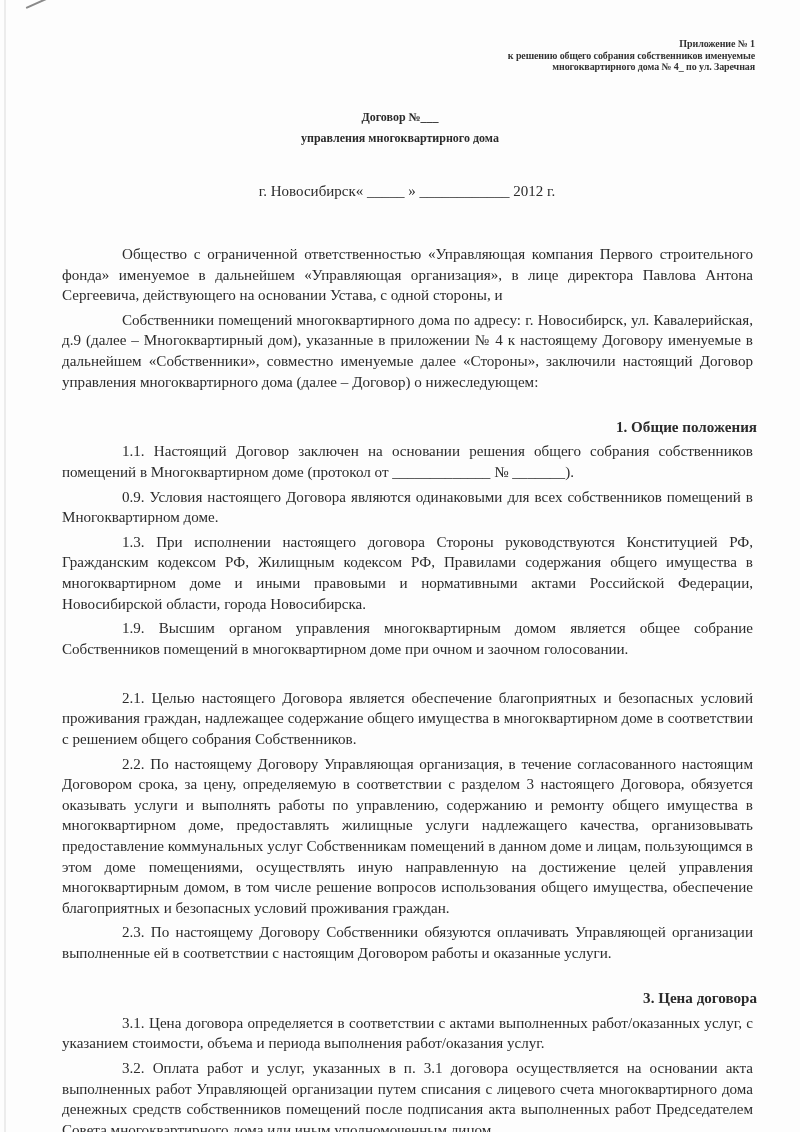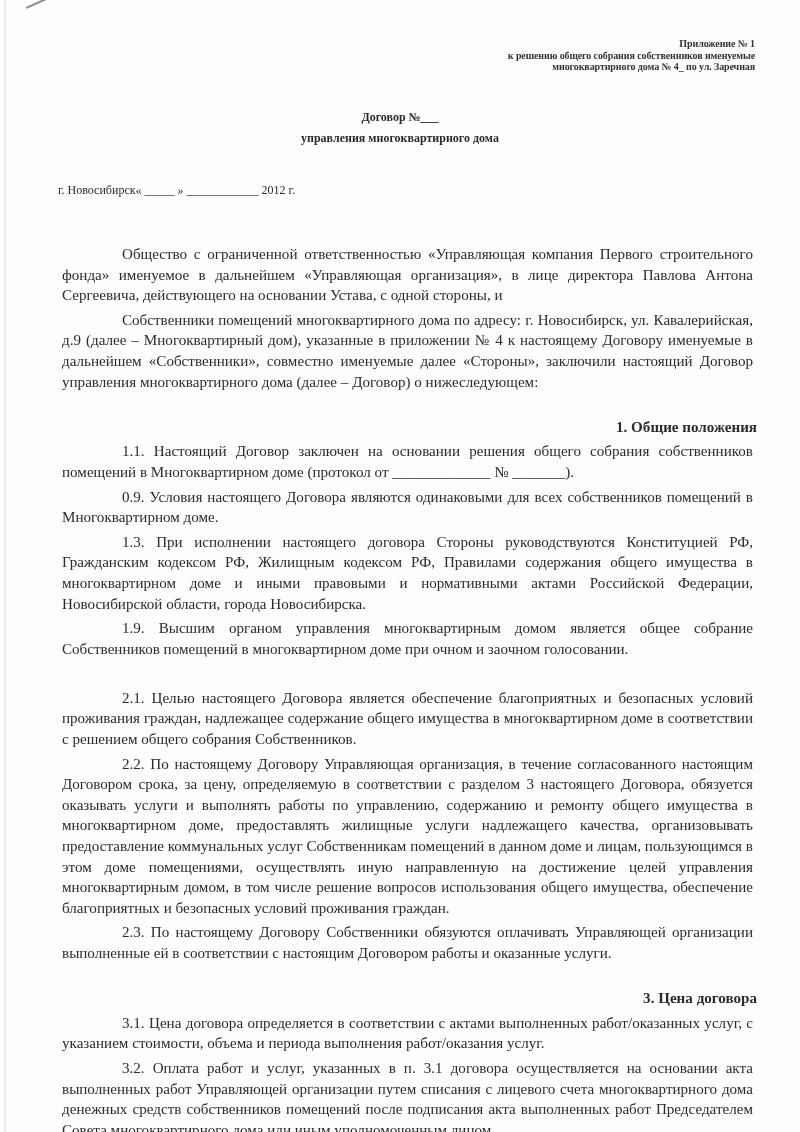--- a/index.html
+++ b/index.html
@@ -21,21 +21,21 @@
     letter-spacing:-0.1px;
   }
   .title {
     position:absolute; left:0; width:800px; text-align:center;
     font-weight:bold; font-size:12px; color:#2a2a2a;
   }
   .title1 { top:110px; }
   .title2 { top:131px; }
   .cityline {
     position:absolute; left:58px; right:44px; top:183px;
-    font-size:12px; display:flex; justify-content:flex-start;
+    font-size:15px; display:flex; justify-content:center;
   }
   .body {
     position:absolute; left:58px; width:699px; top:240px;
     font-size:15.1px; line-height:20.6px; text-align:justify;
   }
   .body p { margin:4px; text-indent:60px; }
   .body h2 {
     margin:0; text-align:right; font-size:15.1px; font-weight:bold; line-height:20.6px;
   }
   .gap { height:20.6px; }

